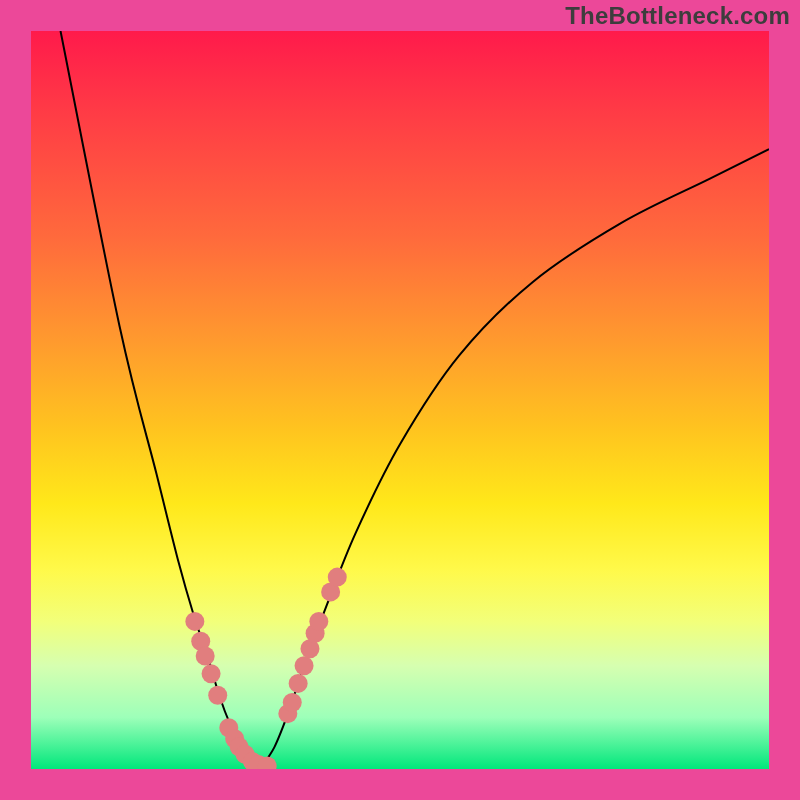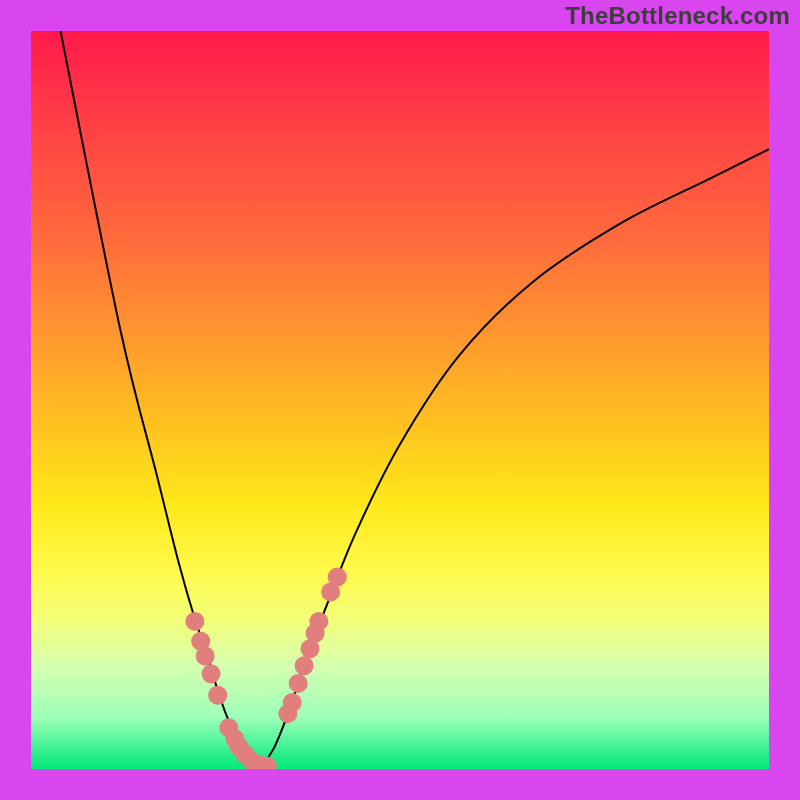--- a/index.html
+++ b/index.html
@@ -8,21 +8,21 @@
     width: 800px;
     height: 800px;
     overflow: hidden;
     background: #000;
     font-family: Arial, Helvetica, sans-serif;
   }
   .frame {
     position: relative;
     width: 800px;
     height: 800px;
-    background: #d946ef;
+    background: #ec4899;
   }
   .watermark {
     position: absolute;
     top: 2px;
     right: 10px;
     color: #3d3d3d;
     font-size: 24px;
     font-weight: bold;
     letter-spacing: 0.2px;
     z-index: 10;

